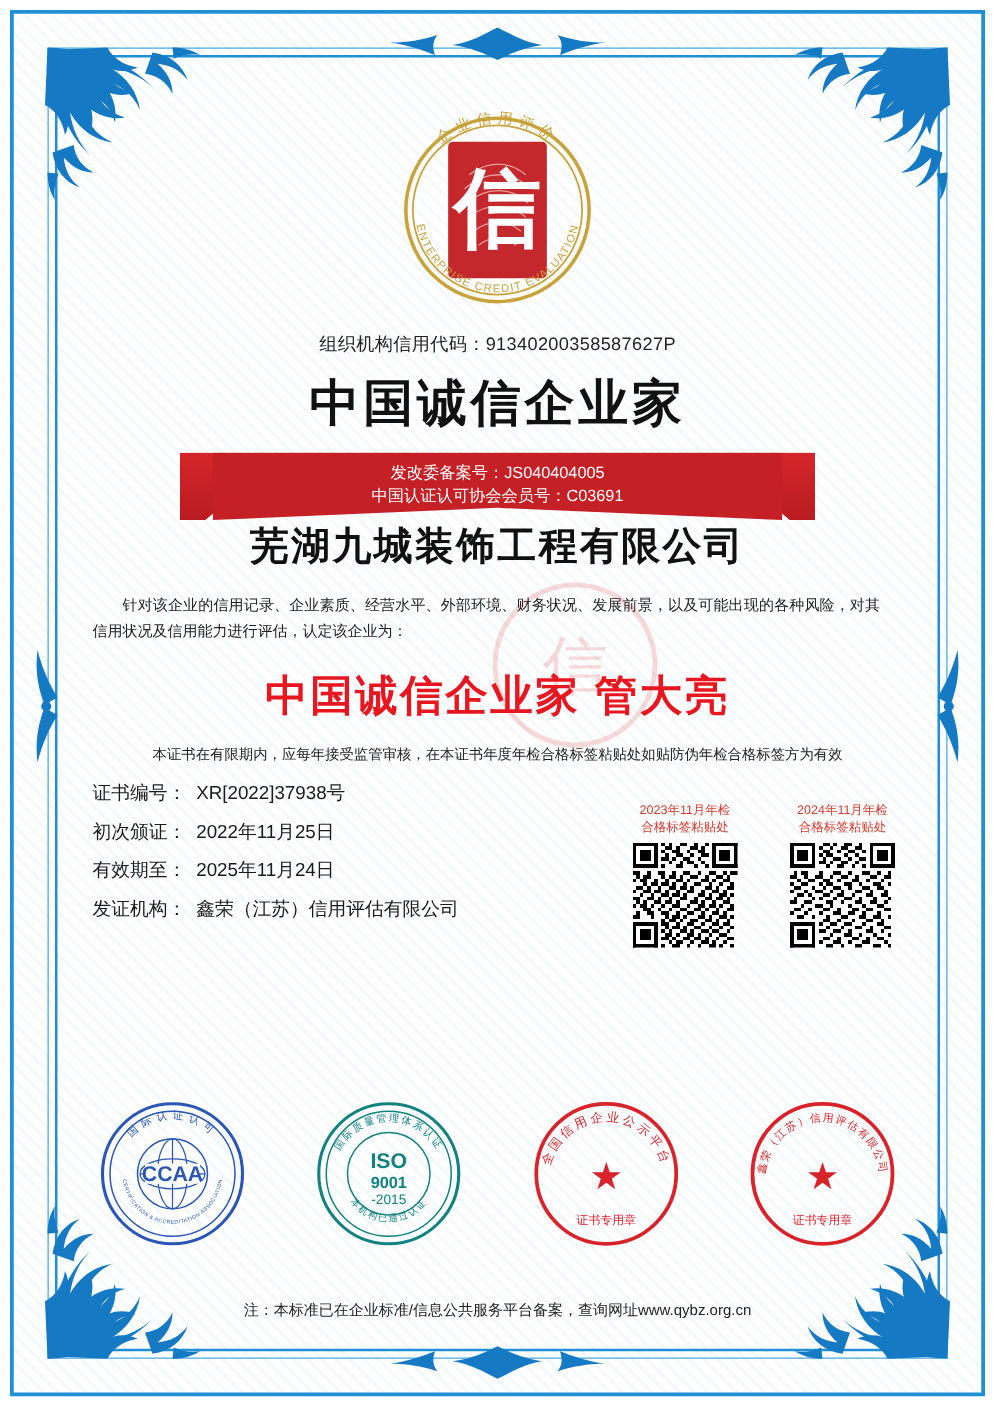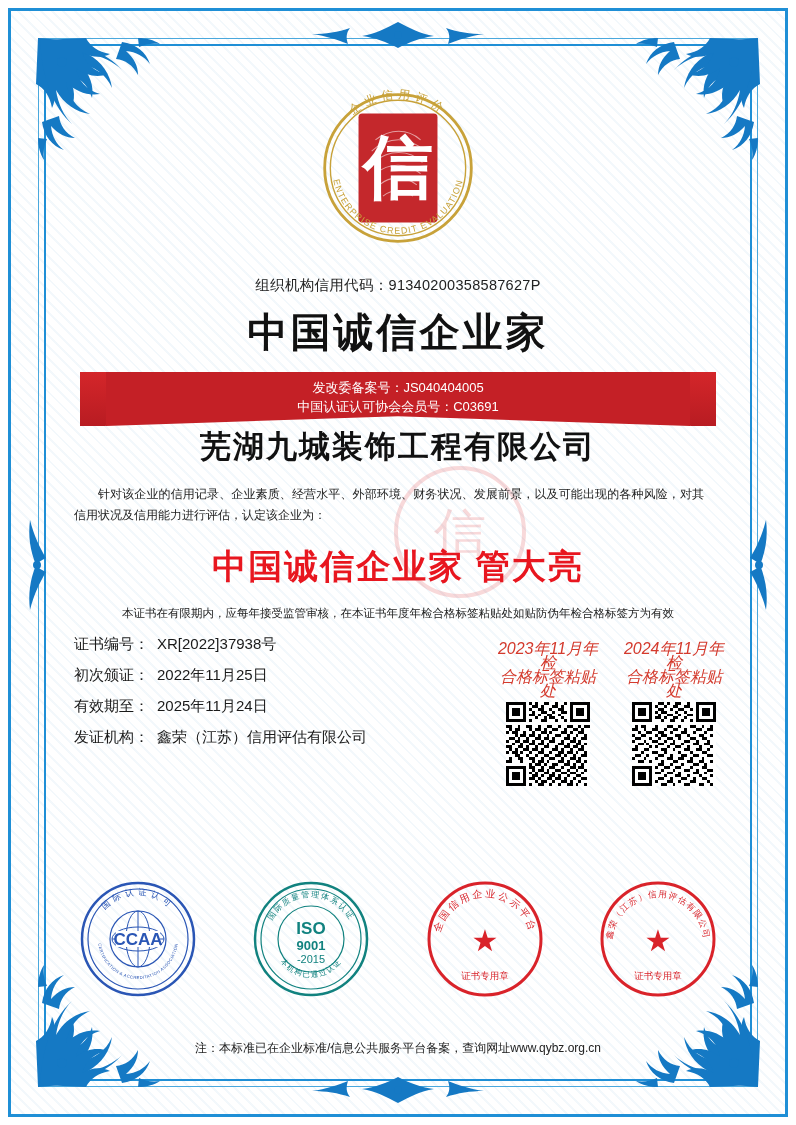--- a/index.html
+++ b/index.html
@@ -75,36 +75,36 @@
     position: relative;
     width: 188px;
     height: 188px;
   }
   .emblem svg { position:absolute; left:0; top:0; width:100%; height:100%; }
 
   .org-code {
     text-align: center;
     font-size: 14.5px;
     color: #222;
-    margin-top: 14px;
+    margin-top: 4px;
     letter-spacing: 0.3px;
   }
   .main-title {
     text-align: center;
     font-size: 40px;
     font-weight: bold;
     color: #111;
     letter-spacing: 3px;
     margin-top: 10px;
   }
   
   .ribbon {
     position: relative;
     margin: 12px auto 0;
-    width: 636px;
+    width: 508px;
     height: 54px;
   }
   .ribbon .band {
     position: absolute;
     left: 0; right: 0; top: 0; bottom: 0;
     background: linear-gradient(180deg,#d4262a 0%, #b81c22 100%);
     clip-path: polygon(0 0, 100% 0, 100% 100%, 96% 100%, 92% 68%, 8% 68%, 4% 100%, 0 100%);
   }
   .ribbon .band2 {
     position: absolute;
@@ -171,25 +171,24 @@
   
   .qr-area {
     position: absolute;
     right: 10px;
     top: 580px;
     display: flex;
     gap: 22px;
   }
   .qr-block { width: 104px; text-align: center; }
   .qr-cap {
-    font-size: 16px;
+    font-size: 10px;
     color: #d43a2d;
     line-height: 14px;
     margin-bottom: 4px;
-    font-style: italic;
   }
   .qr-code {
     width: 84px; height: 84px;
     margin: 0 auto;
     background: #fff;
   }
   .qr-code svg { display:block; width:100%; height:100%; }
 
   
   .seals {

